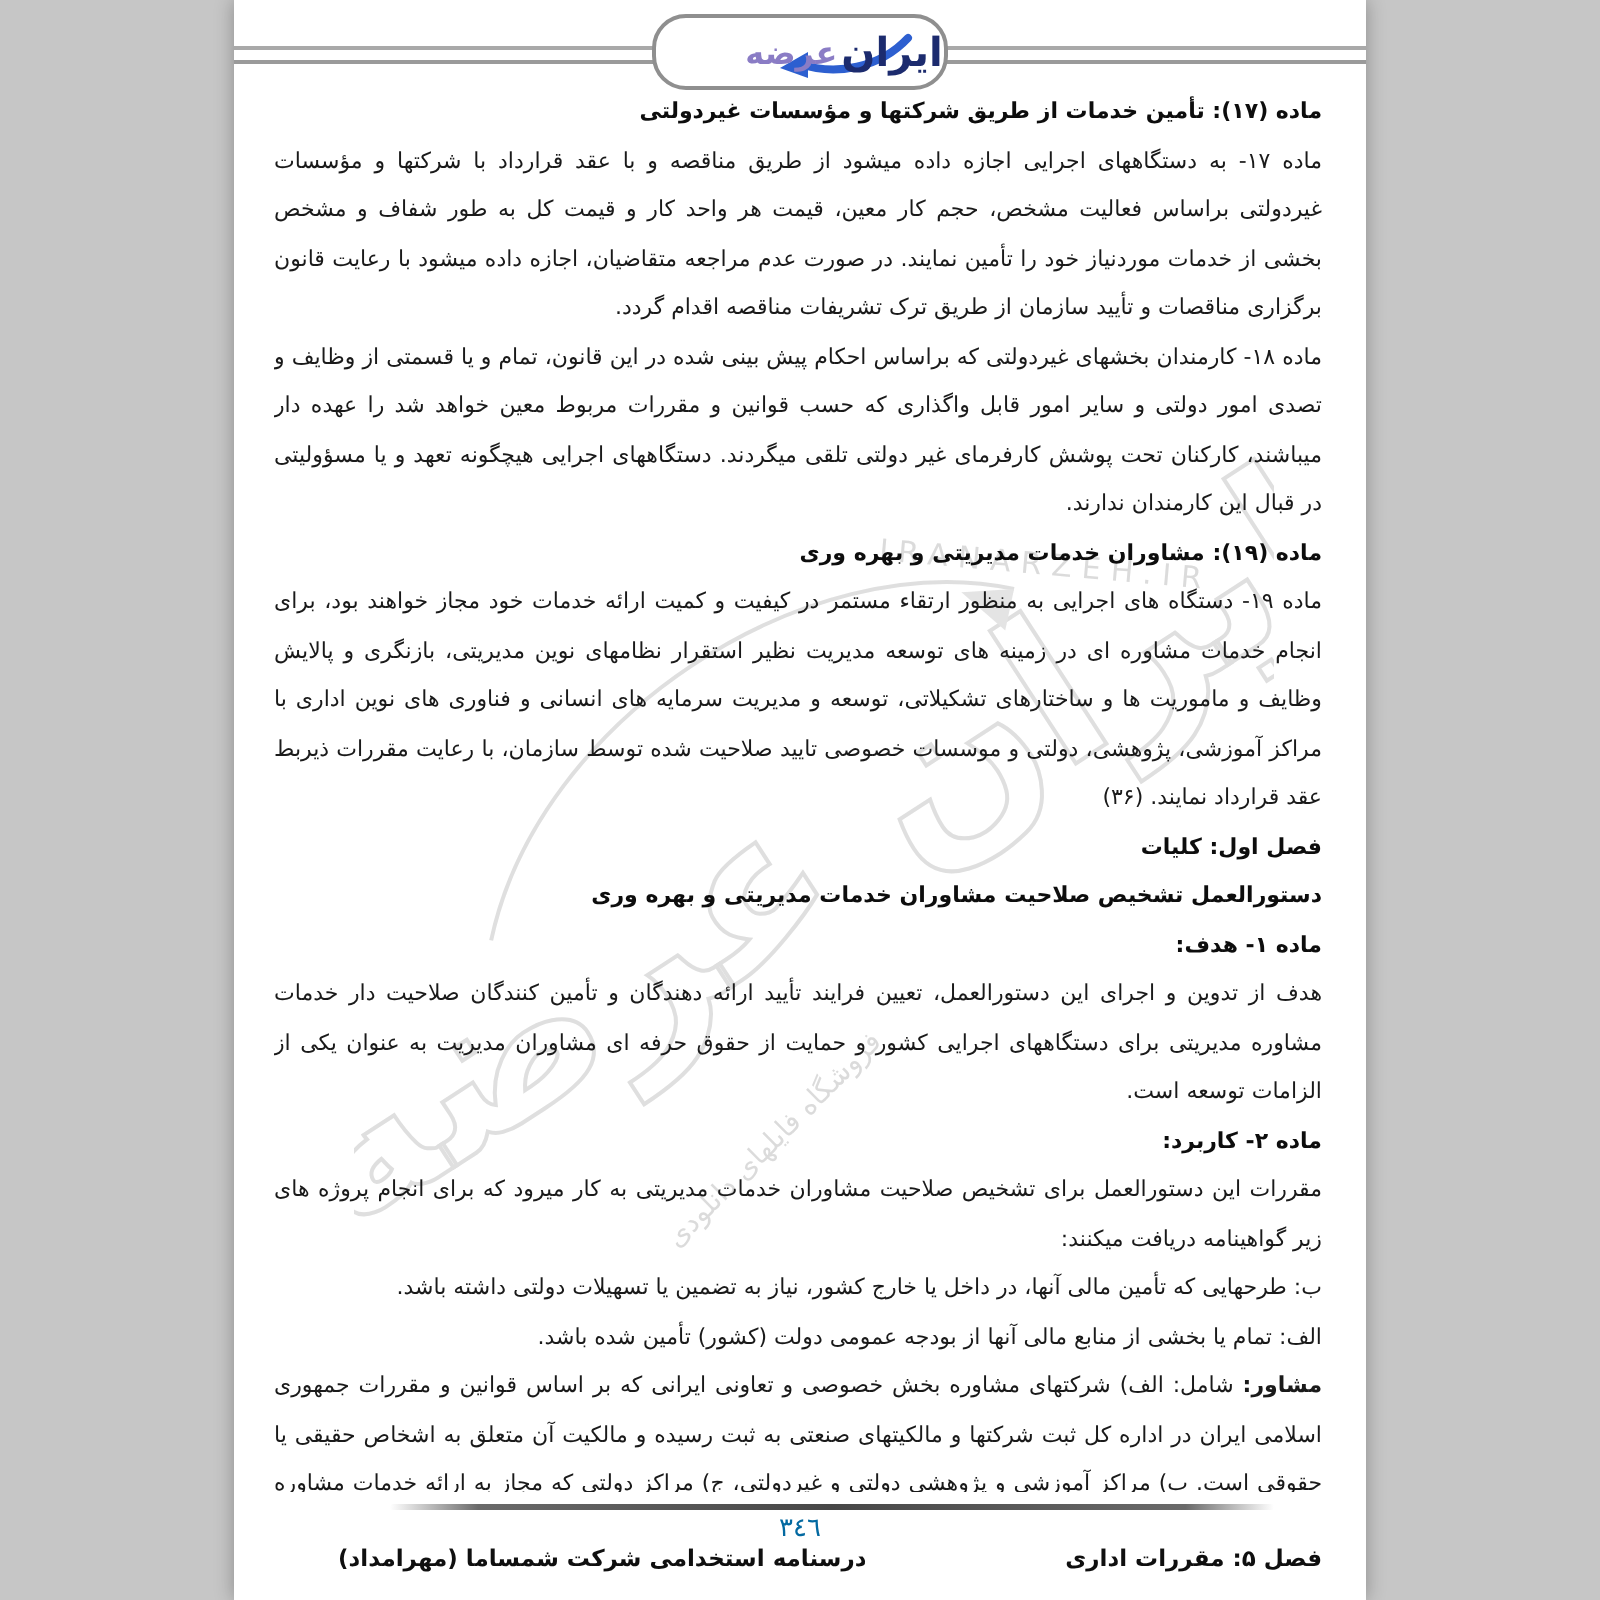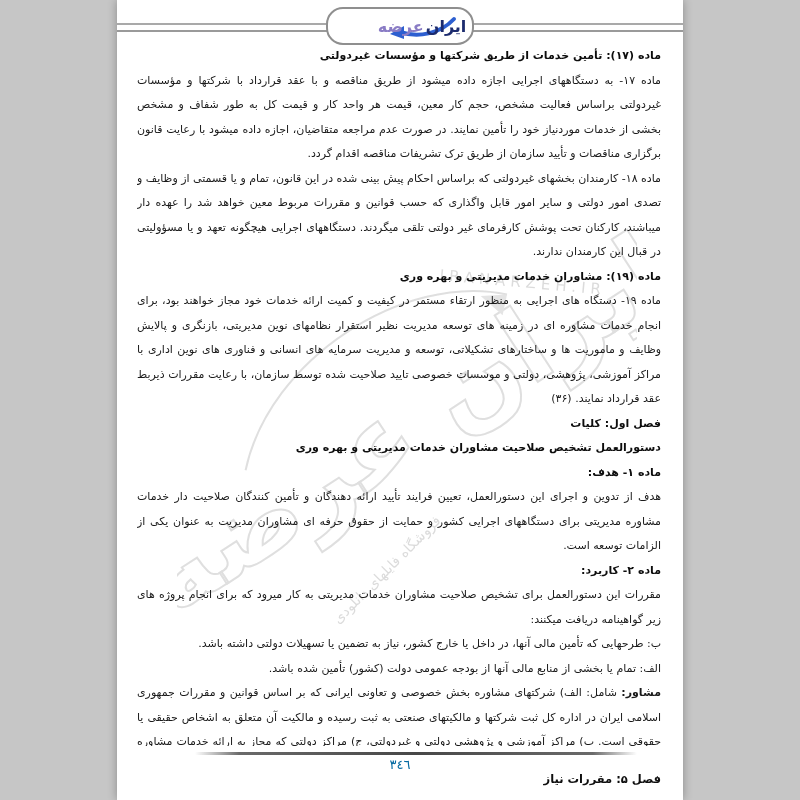--- a/index.html
+++ b/index.html
@@ -18,21 +18,21 @@
     border-top:2px solid #a9a9a9; border-bottom:2px solid #9a9a9a; z-index:1;
   }
   
   .pill {
     position:absolute; top:7px; left:50%; transform:translateX(-50%);
     width:144px; height:34px; background:#fff;
     border:2px solid #8f8f8f; border-radius:17px; z-index:2;
     display:flex; align-items:center; justify-content:center; gap:2px;
     direction:rtl;
   }
-  .pill .w-navy  { color:#1c2b6e; font-weight:bold; font-size:16px; z-index:2; }
+  .pill .w-navy  { color:#1c2b6e; font-weight:bold; font-size:20px; z-index:2; }
   .pill .w-purple{ color:#8a7cc5; font-weight:bold; font-size:16px; z-index:2;margin-left:44px; }
   .pill svg.arrow { position:absolute; right:10px; top:5px; z-index:1; }
 
   
   .watermark {
     position:absolute; left:60px; top:225px; z-index:1; opacity:.9;
     pointer-events:none;
   }
 
   
@@ -101,16 +101,17 @@
     <p class="h">ماده ۲- کاربرد:</p>
     <p class="b">مقررات این دستورالعمل برای تشخیص صلاحیت مشاوران خدمات مدیریتی به کار میرود که برای انجام پروژه های زیر گواهینامه دریافت میکنند:</p>
     <p class="b">ب: طرحهایی که تأمین مالی آنها، در داخل یا خارج کشور، نیاز به تضمین یا تسهیلات دولتی داشته باشد.</p>
     <p class="b">الف: تمام یا بخشی از منابع مالی آنها از بودجه عمومی دولت (کشور) تأمین شده باشد.</p>
     <p class="b"><b class="lead">مشاور:</b><span> شامل: الف) شرکتهای مشاوره بخش خصوصی و تعاونی ایرانی که بر اساس قوانین و مقررات جمهوری اسلامی ایران در اداره کل ثبت شرکتها و مالکیتهای صنعتی به ثبت رسیده و مالکیت آن متعلق به اشخاص حقیقی یا حقوقی است. ب) مراکز آموزشی و پژوهشی دولتی و غیردولتی، ج) مراکز دولتی که مجاز به ارائه خدمات مشاوره مدیریتی و بهره وری میباشند.</span></p>
   </div>
 
   <div class="footer-rule"></div>
   <div class="page-number">٣٤٦</div>
   <div class="footer-row">
-    <span>فصل ۵: مقررات نیاز</span>
+    <span>فصل ۵: مقررات اداری</span>
+    <span>درسنامه استخدامی شرکت شمساما (مهرامداد)</span>
   </div>
 
 </div>
 
 </body></html>

